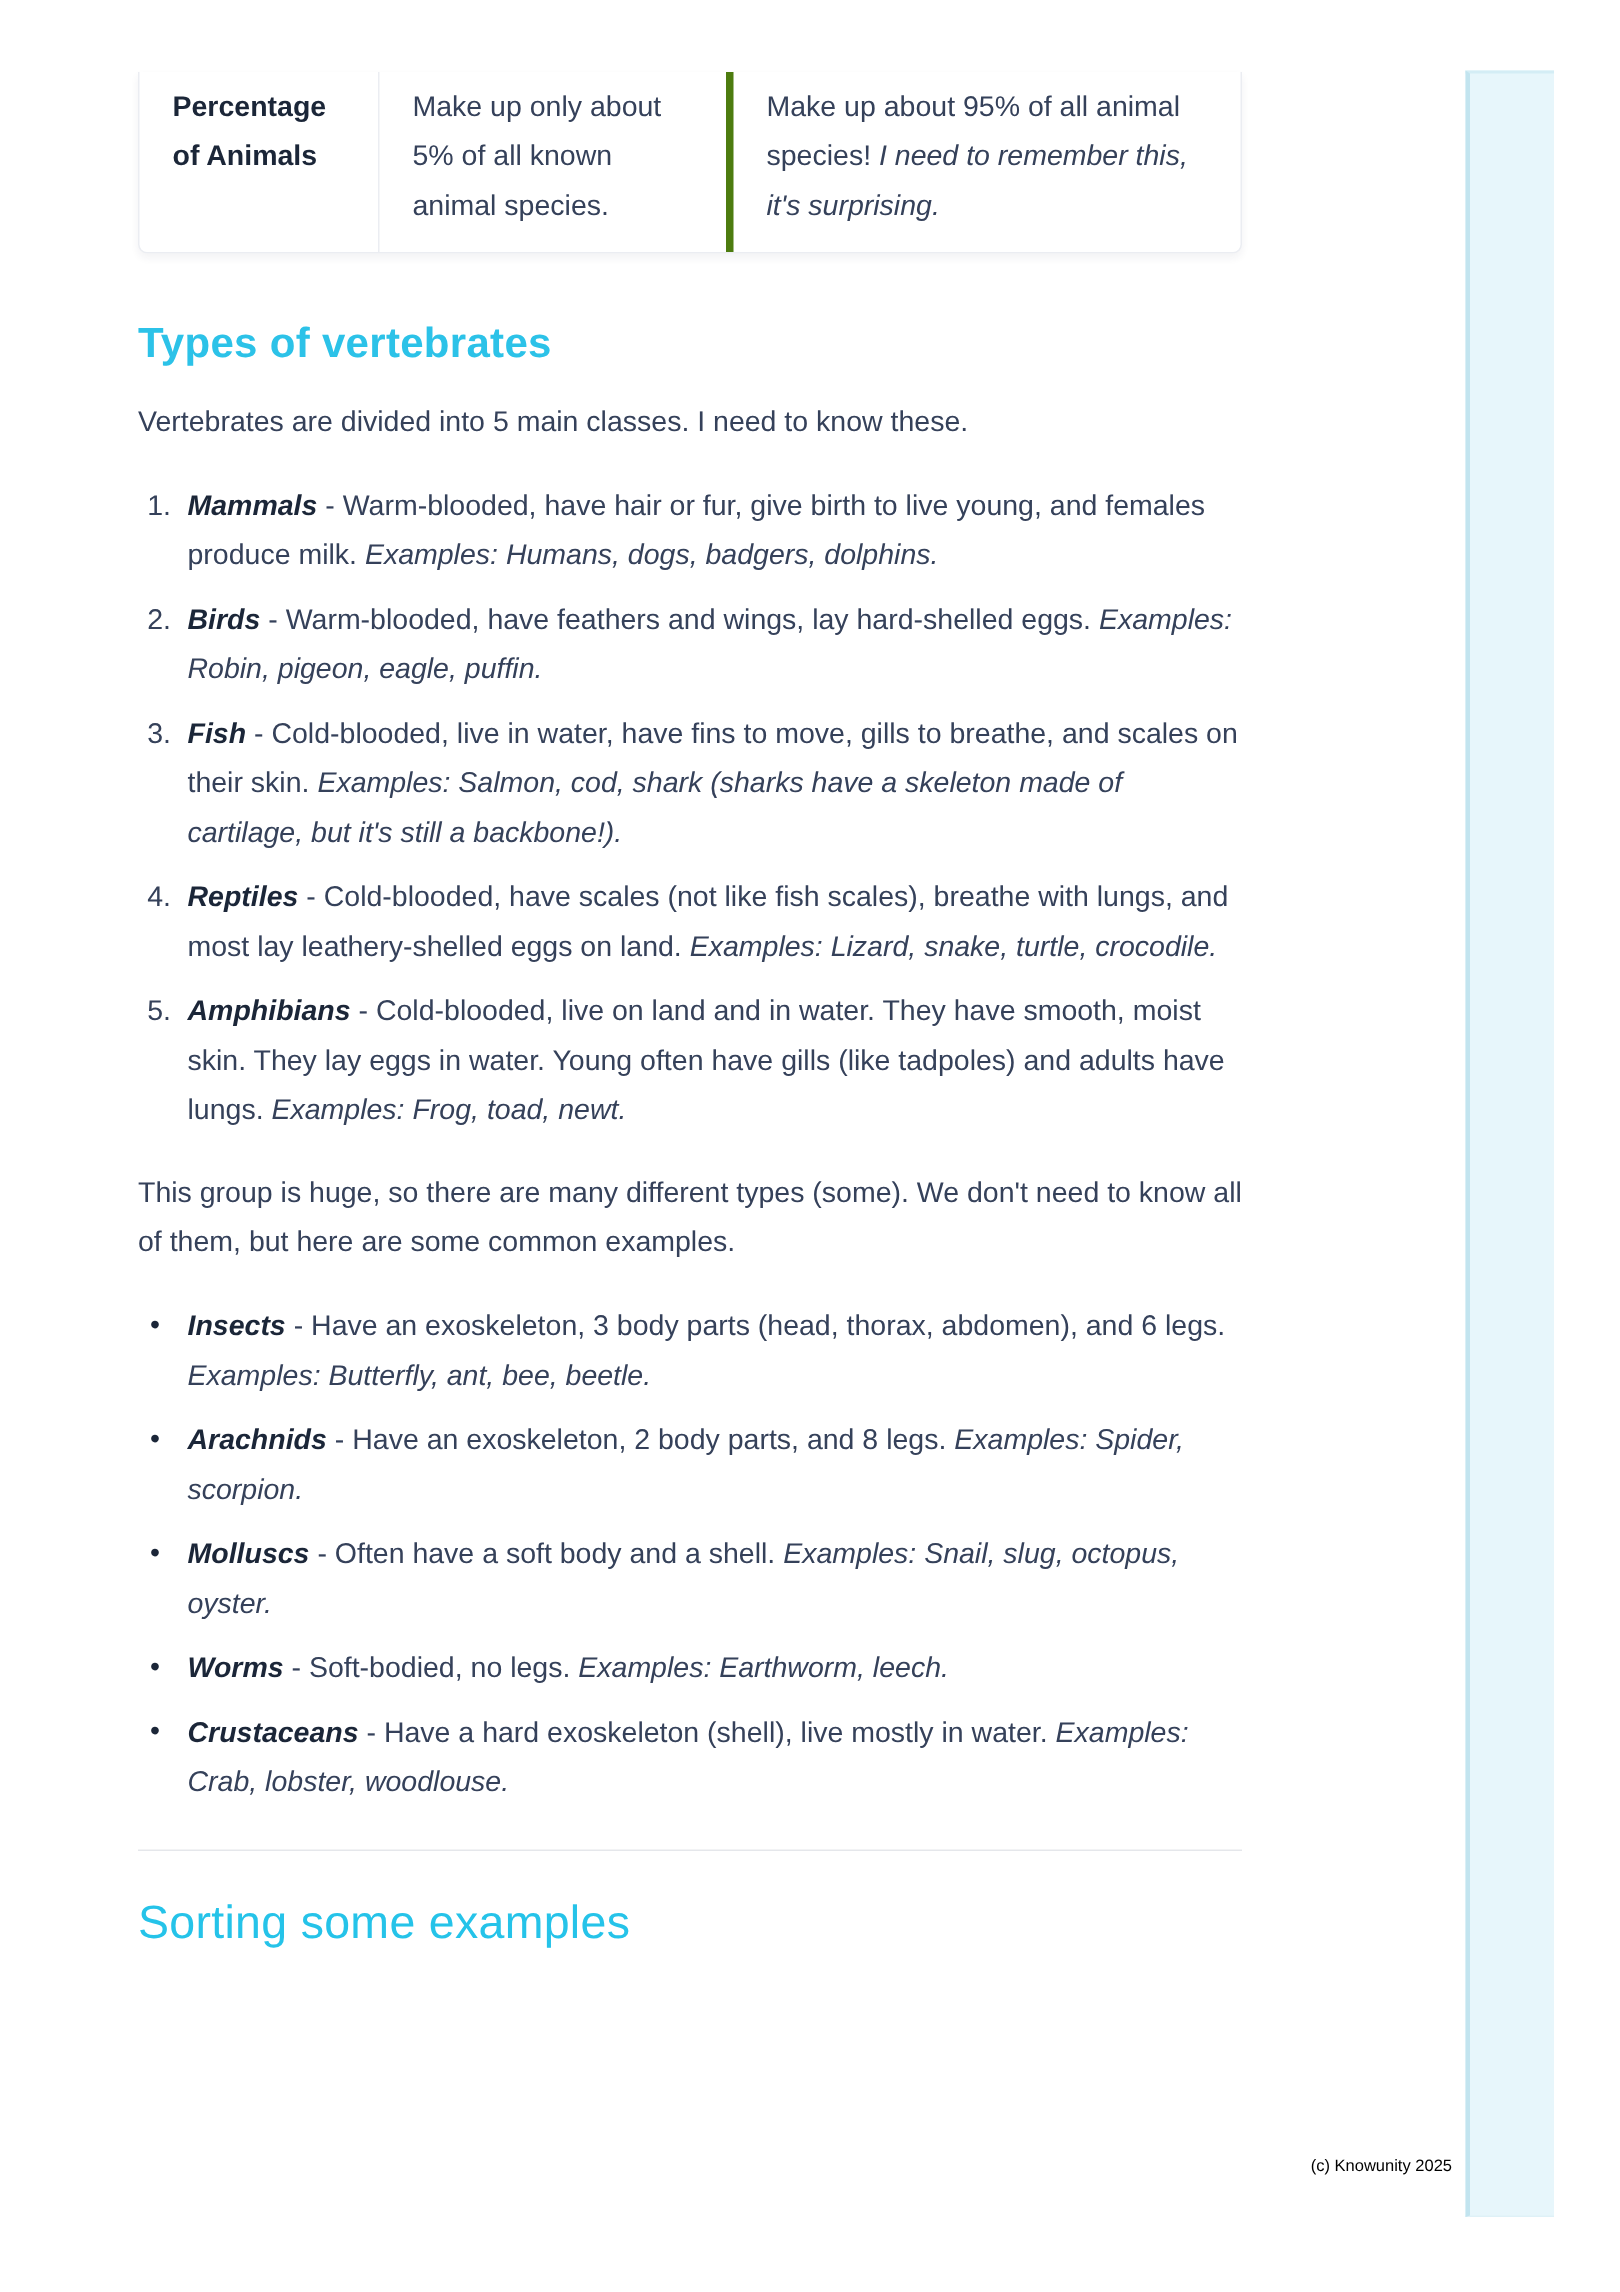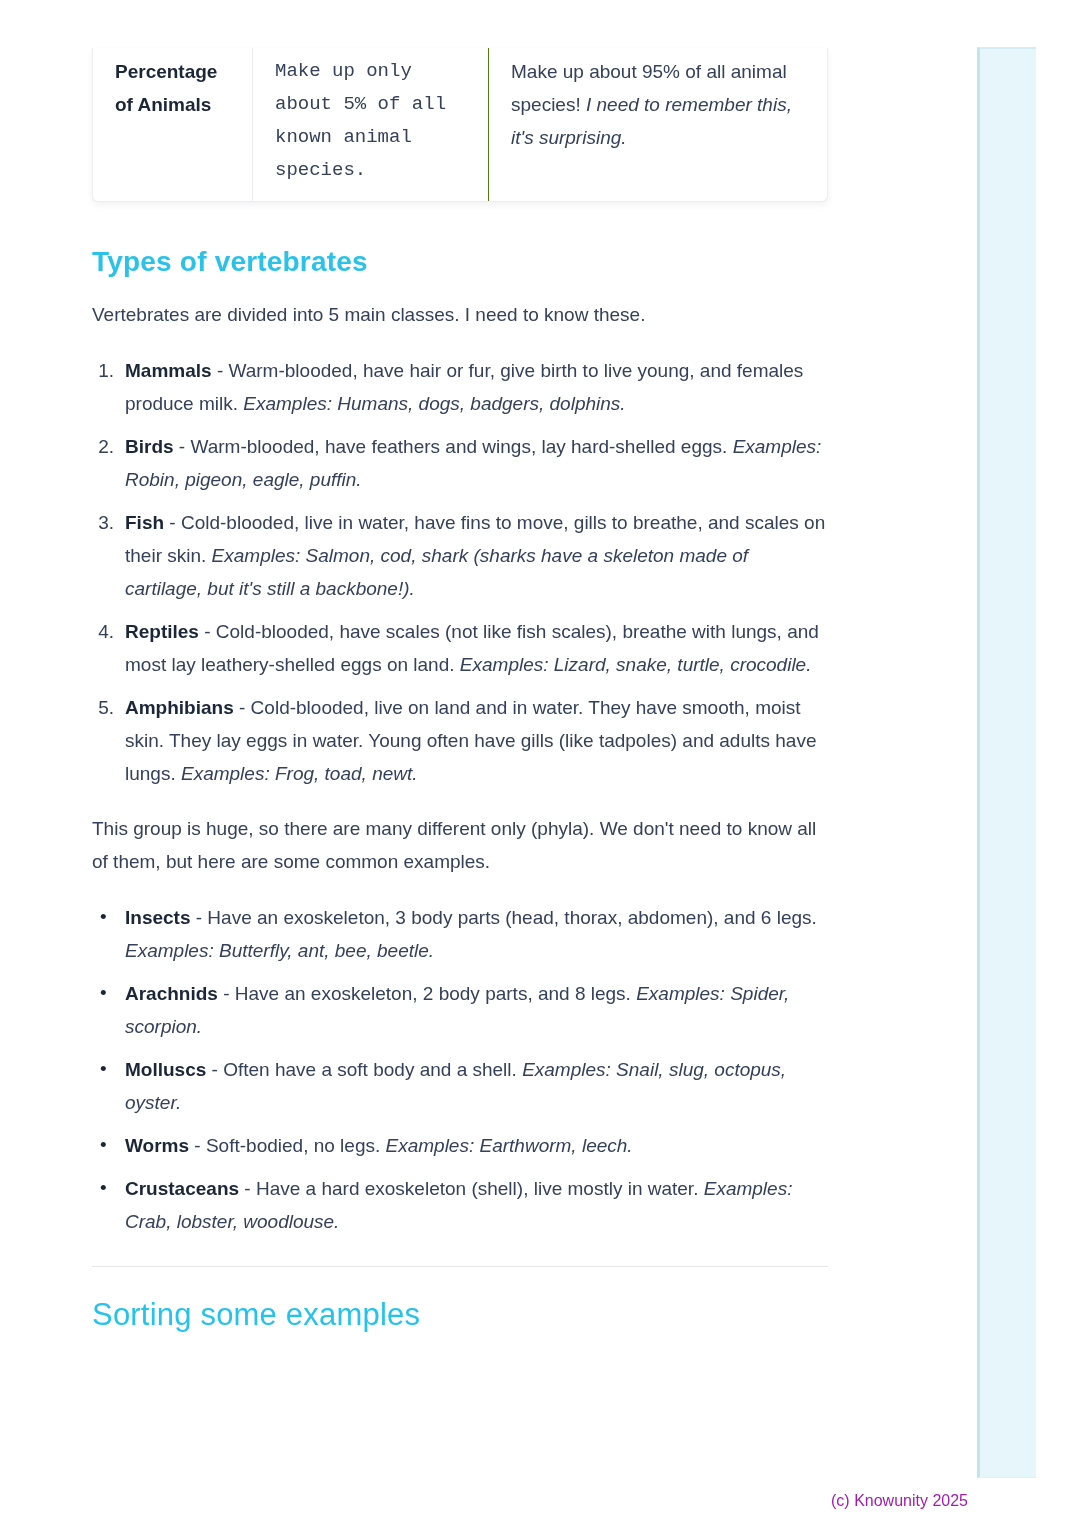--- a/index.html
+++ b/index.html
@@ -53,22 +53,21 @@
     line-height: 33px;
   }
   .cell-label {
     width: 160px;
     font-weight: 700;
     color: #1b2638;
     border-right: 1px solid #ebedf2;
   }
   .cell-vert {
     width: 236px;
-    border-right: 1px solid #4d7c0f;
-    font-family: Liberation Mono, monospace;
+    border-right: 5px solid #4d7c0f;
   }
   .cell-invert { flex: 1; }
   .italic { font-style: italic; }
   
   h3.section-heading {
     margin-top: 45px;
     font-size: 28px;
     line-height: 29px;
     font-weight: 700;
     color: #2cc2e8;
@@ -111,34 +110,35 @@
   .li-bullet {
     position: absolute;
     left: 8px;
     top: -1px;
     color: #1b2638;
     font-size: 19px;
   }
   .term {
     font-weight: 700;
     color: #1b2638;
+    font-style: italic;
   }
   
   hr.divider {
     margin-top: 28px;
     border: none;
     border-top: 1px solid #e5e7eb;
     height: 0;
   }
   .watermark {
     position: absolute;
-    top: 1492px;
+    top: 1438px;
     right: 68px;
-    font-size: 16px;
-    color: #a21caf;
+    font-size: 11px;
+    color: #000000;
     z-index: 3;
   }
 </style>
 </head>
 <body>
 
 <div class="page">
 
   <div class="side-strip"></div>
 
@@ -170,21 +170,21 @@
         <span class="li-marker">3.</span><span class="term">Fish</span><span> - Cold-blooded, live in water, have fins to move, gills to breathe, and scales on their skin. </span><span class="italic">Examples: Salmon, cod, shark (sharks have a skeleton made of cartilage, but it's still a backbone!).</span>
       </li>
       <li>
         <span class="li-marker">4.</span><span class="term">Reptiles</span><span> - Cold-blooded, have scales (not like fish scales), breathe with lungs, and most lay leathery-shelled eggs on land. </span><span class="italic">Examples: Lizard, snake, turtle, crocodile.</span>
       </li>
       <li>
         <span class="li-marker">5.</span><span class="term">Amphibians</span><span> - Cold-blooded, live on land and in water. They have smooth, moist skin. They lay eggs in water. Young often have gills (like tadpoles) and adults have lungs. </span><span class="italic">Examples: Frog, toad, newt.</span>
       </li>
     </ol>
 
-    <p class="intro">This group is huge, so there are many different only (phyla). We don't need to know all of them, but here are some common examples.</p>
+    <p class="intro">This group is huge, so there are many different types (some). We don't need to know all of them, but here are some common examples.</p>
 
     <ul class="item-list">
       <li>
         <span class="li-bullet">•</span><span class="term">Insects</span><span> - Have an exoskeleton, 3 body parts (head, thorax, abdomen), and 6 legs. </span><span class="italic">Examples: Butterfly, ant, bee, beetle.</span>
       </li>
       <li>
         <span class="li-bullet">•</span><span class="term">Arachnids</span><span> - Have an exoskeleton, 2 body parts, and 8 legs. </span><span class="italic">Examples: Spider, scorpion.</span>
       </li>
       <li>
         <span class="li-bullet">•</span><span class="term">Molluscs</span><span> - Often have a soft body and a shell. </span><span class="italic">Examples: Snail, slug, octopus, oyster.</span>

